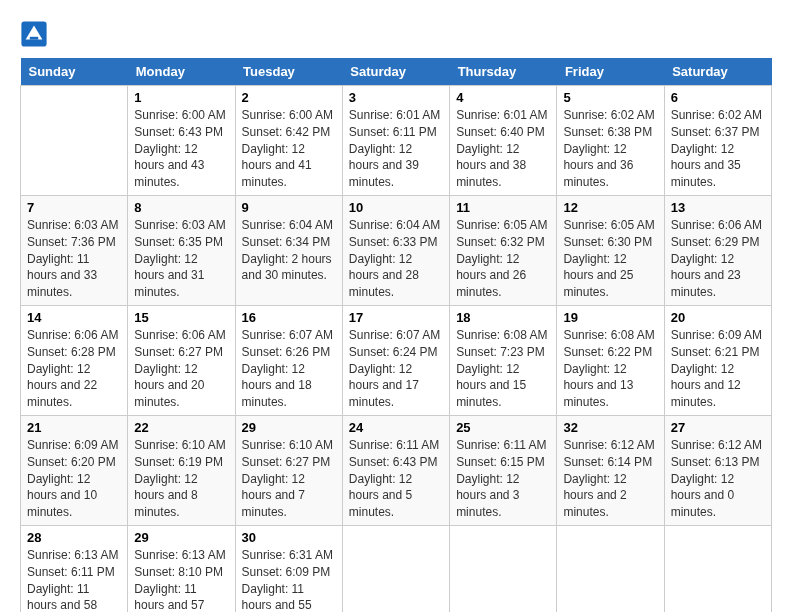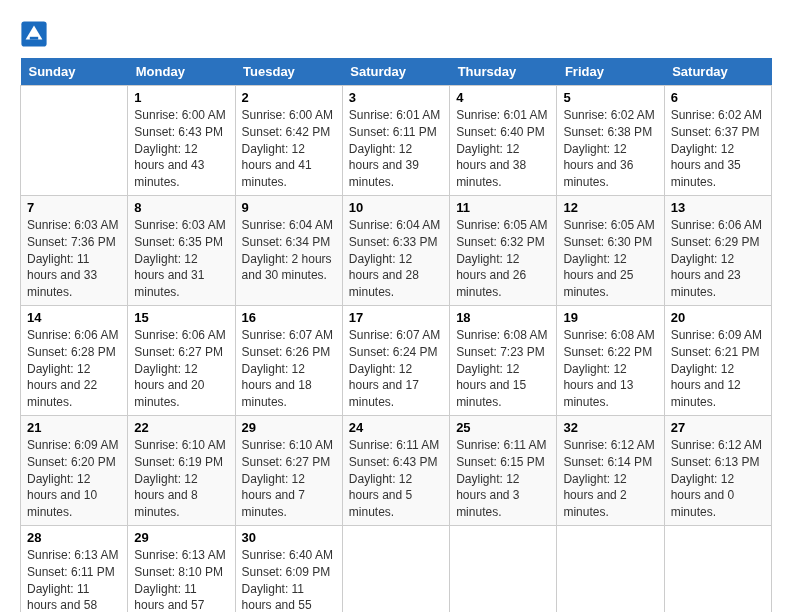--- a/index.html
+++ b/index.html
@@ -359,21 +359,21 @@
         <span class="day-num">29</span>
         <div class="day-info">
           <span>Sunrise: 6:13 AM</span><br>
           <span>Sunset: 8:10 PM</span><br>
           <span>Daylight: 11 hours and 57 minutes.</span>
         </div>
       </td>
         <td>
         <span class="day-num">30</span>
         <div class="day-info">
-          <span>Sunrise: 6:40 AM</span><br>
+          <span>Sunrise: 6:31 AM</span><br>
           <span>Sunset: 6:09 PM</span><br>
           <span>Daylight: 11 hours and 55 minutes.</span>
         </div>
       </td>
         <td class="empty-cell"></td>
         <td class="empty-cell"></td>
         <td class="empty-cell"></td>
         <td class="empty-cell"></td>
       </tr>
     </tbody>

